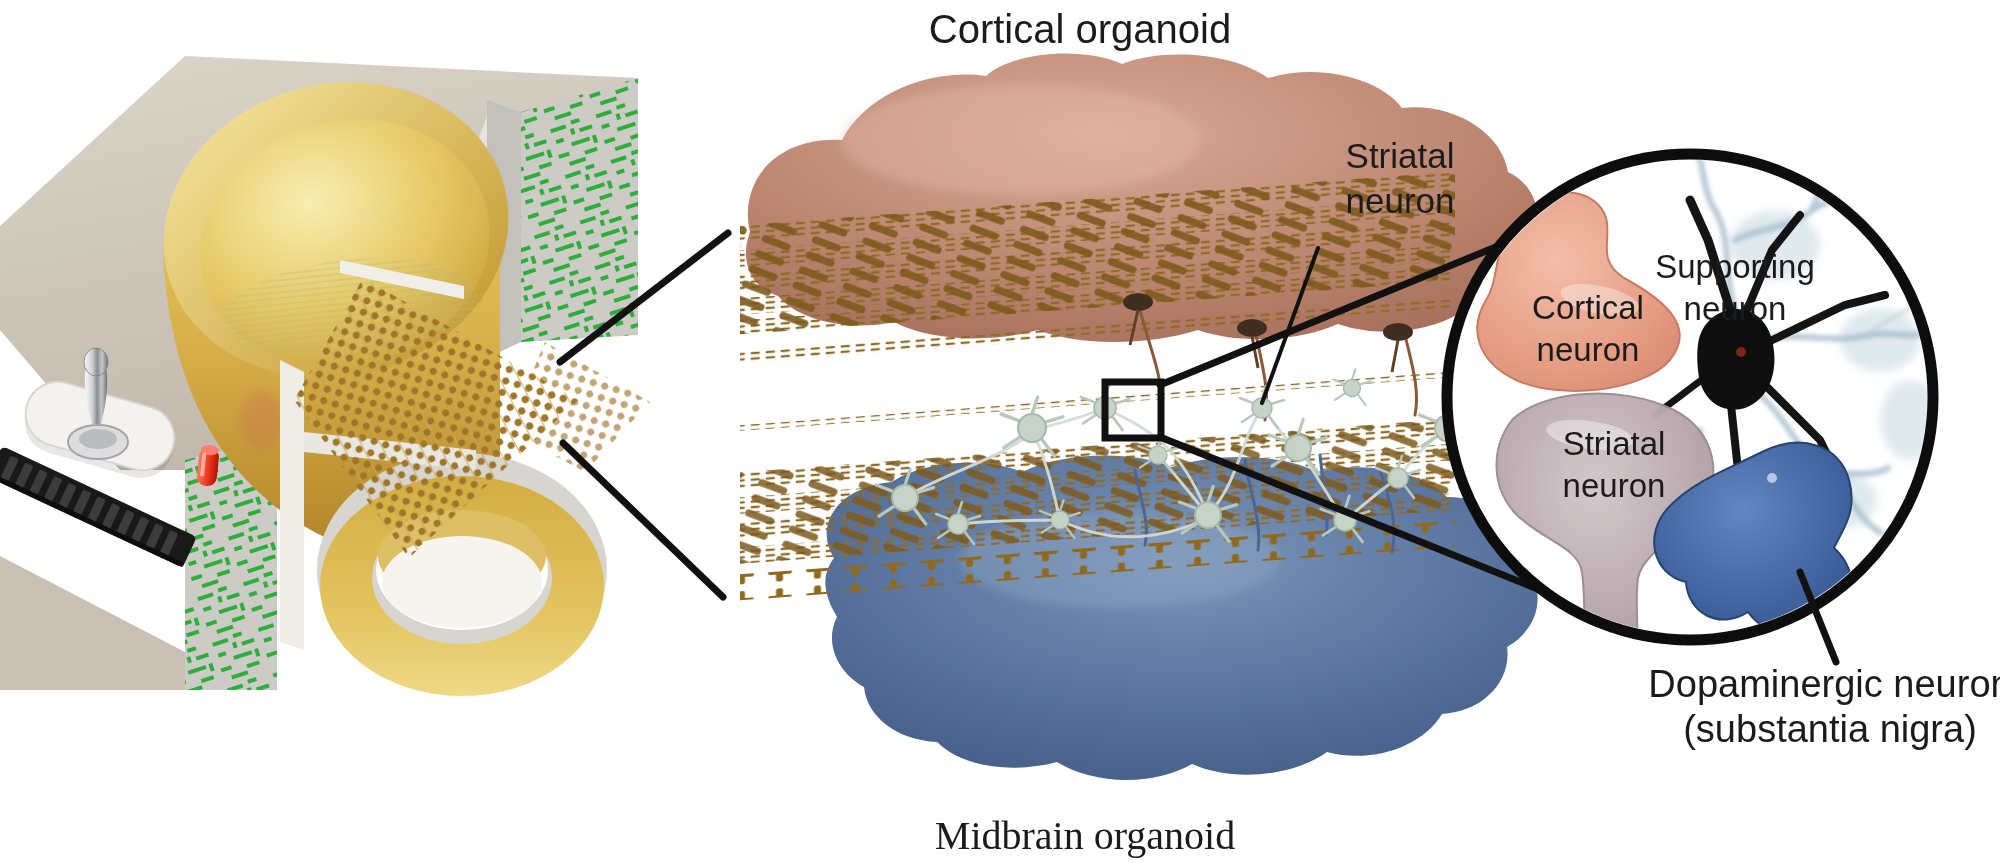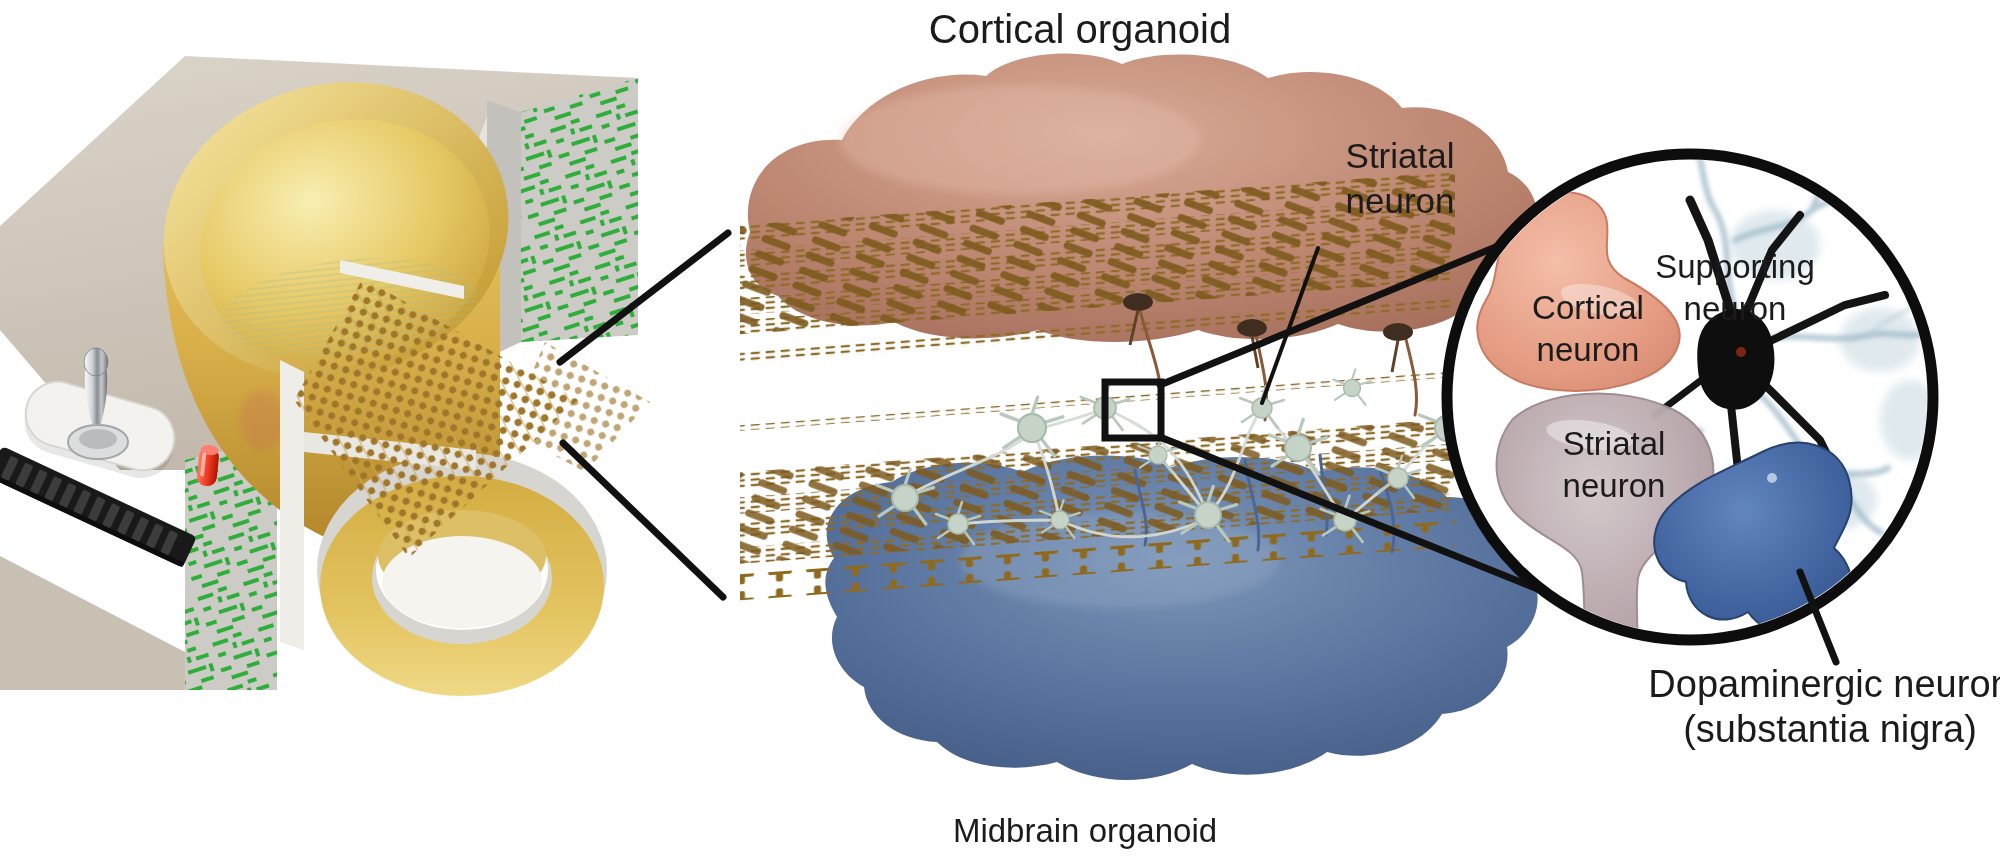--- a/index.html
+++ b/index.html
@@ -2,21 +2,21 @@
 <html><head>
 <meta charset="utf-8">
 <style>
   html,body{margin:0;padding:0;background:#ffffff;}
   #figure{position:relative;width:2000px;height:863px;background:#ffffff;overflow:hidden;}
   #art{position:absolute;left:0;top:0;}
   .lbl{position:absolute;font-family:"Liberation Sans",sans-serif;color:#1b1b1b;
        text-align:center;line-height:1.28;z-index:5;}
   .lbl span{display:block;}
   #lbl-cortical-organoid{left:880px;top:4px;width:400px;font-size:40px;}
-  #lbl-midbrain-organoid{left:885px;top:810px;width:400px;font-size:33px;}
+  #lbl-midbrain-organoid{left:885px;top:810px;width:400px;font-size:40px;font-family:Liberation Serif, serif;}
   #lbl-striatal-callout{left:1300px;top:134px;width:200px;font-size:35px;}
   #lbl-supporting-cells{left:1628px;top:206px;width:214px;font-size:33px;margin-top:40px;}
   #lbl-cortical-neuron{left:1488px;top:287px;width:200px;font-size:33px;}
   #lbl-striatal-inset{left:1514px;top:423px;width:200px;font-size:33px;}
   #lbl-dopaminergic{left:1645px;top:662px;width:370px;font-size:38px;line-height:1.18;}
 </style>
 </head>
 <body>
 
 <div id="figure">

